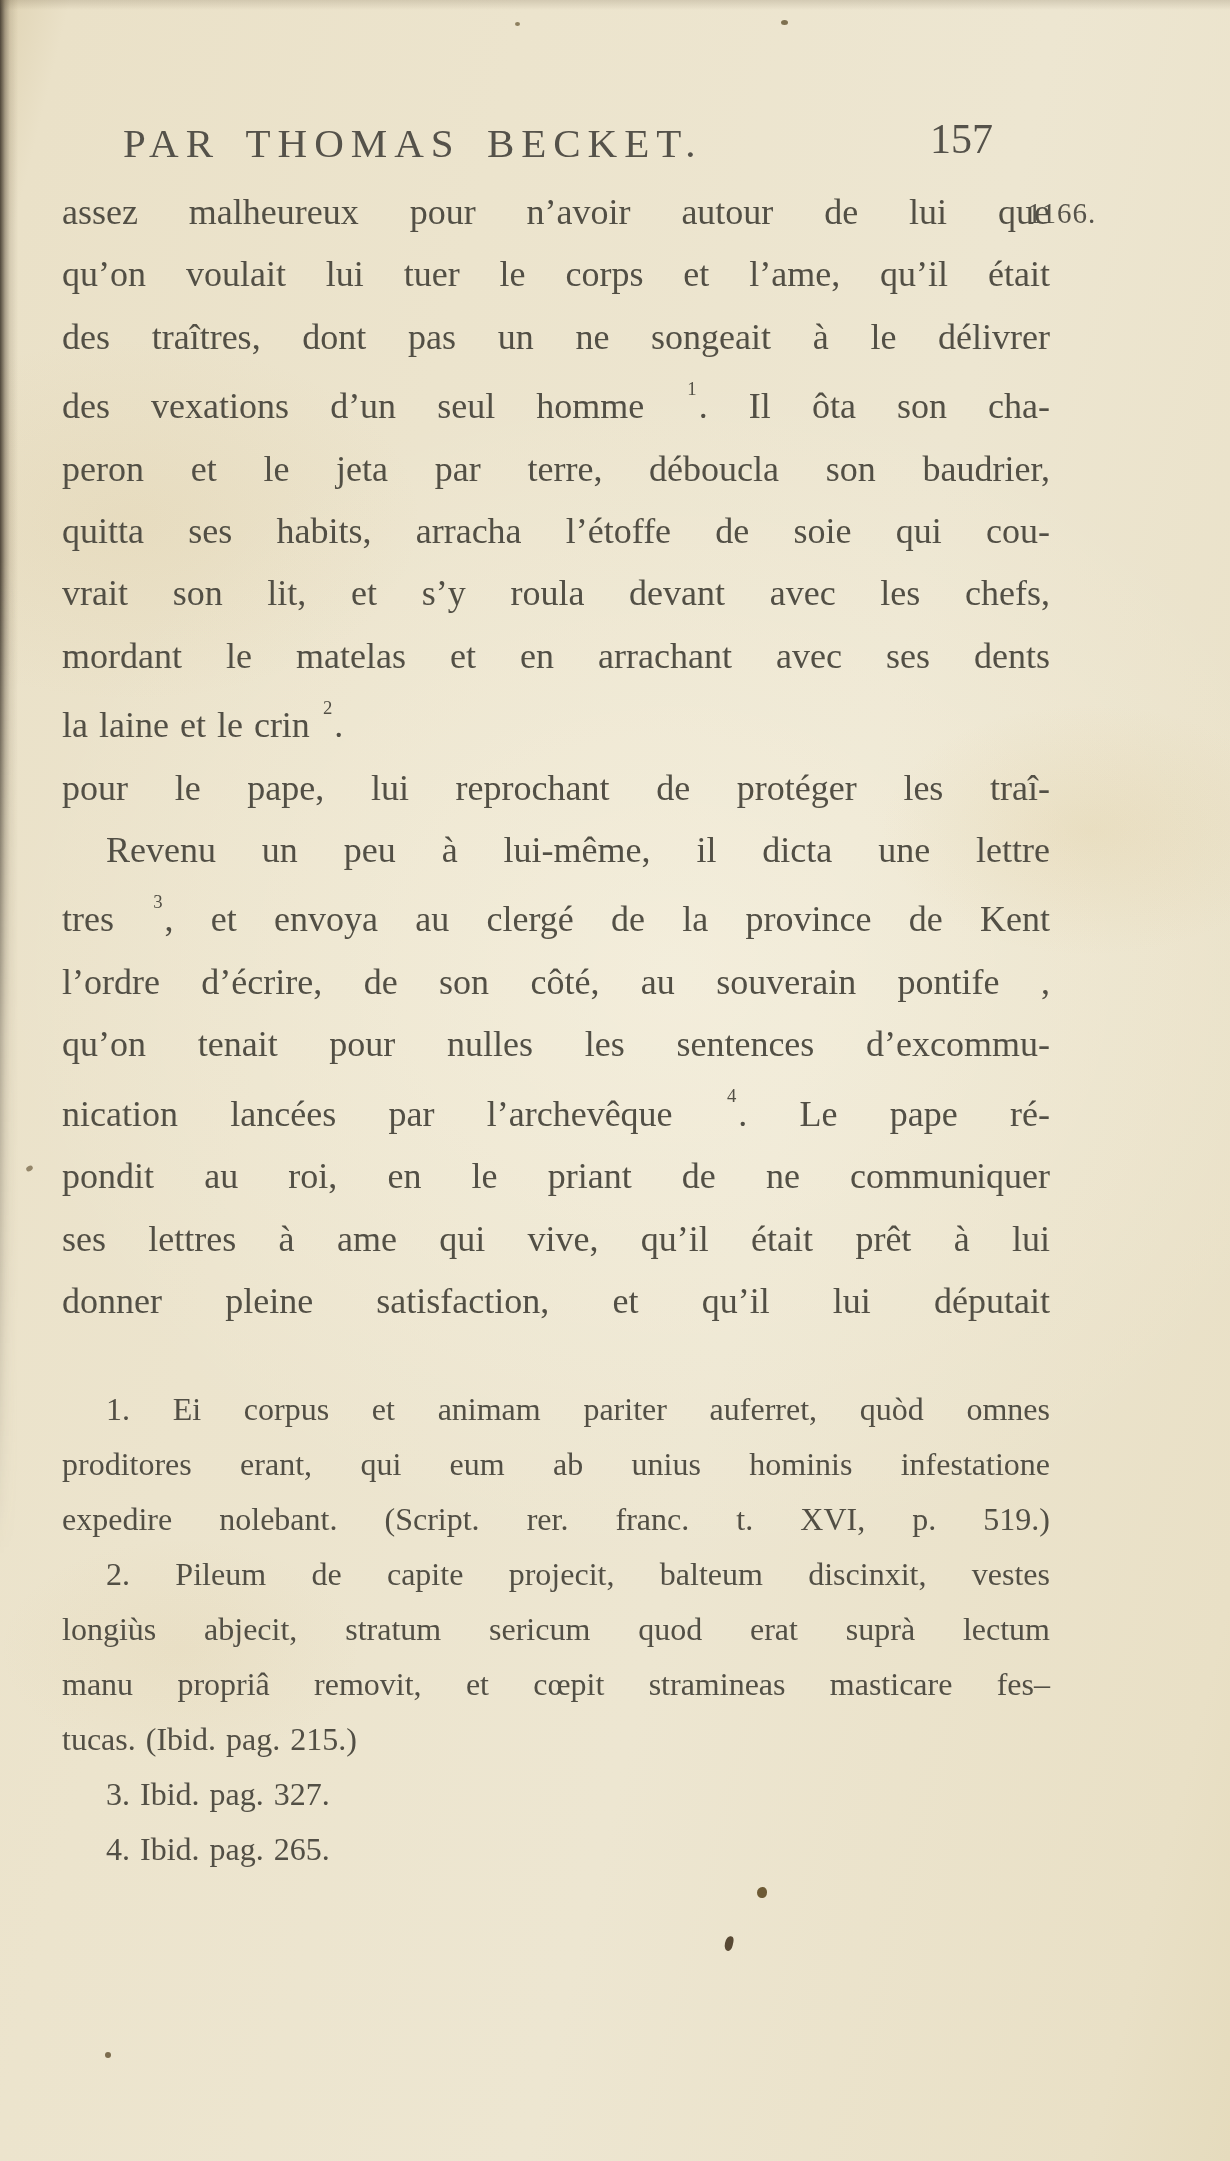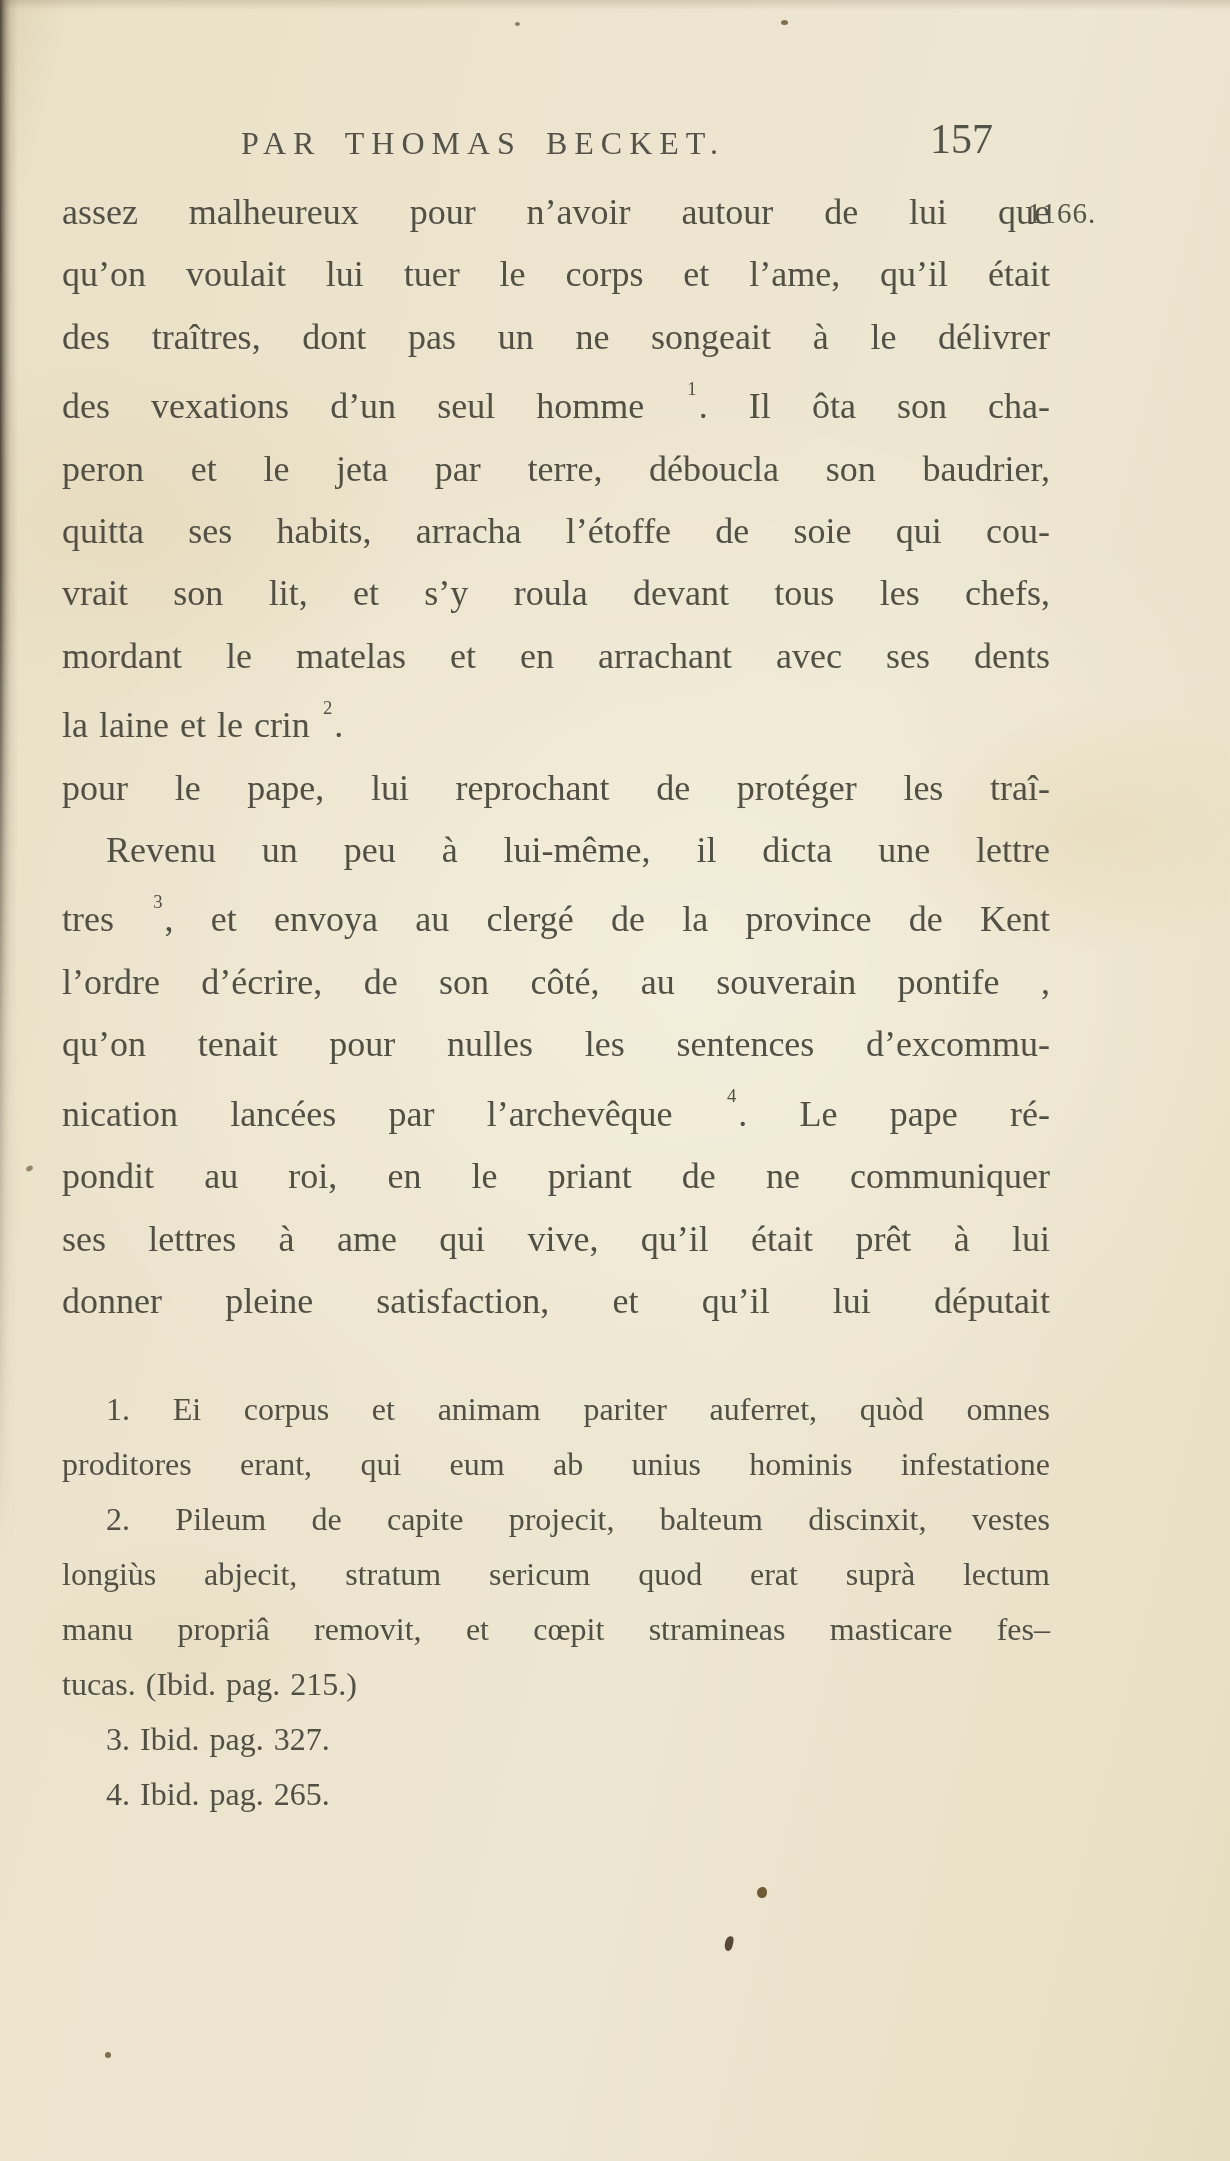--- a/index.html
+++ b/index.html
@@ -26,22 +26,22 @@
     pointer-events: none;
   }
   .top-edge {
     position: absolute; left: 0; top: 0; width: 100%; height: 10px;
     background: linear-gradient(to bottom, rgba(110,95,70,0.20), transparent);
     pointer-events: none;
   }
 
   .running-head {
     position: absolute; top: 124px; left: 123px; width: 720px;
-    text-align: center;
-    font-size: 32px; line-height: 38px;
+    text-align: left;
+    font-size: 41px; line-height: 38px;
     letter-spacing: 7px; word-spacing: 9px;
     color: #55524a;
   }
   .page-number {
     position: absolute; top: 116px; left: 930px; width: 92px;
     text-align: left;
     font-size: 42px; line-height: 46px;
     color: #55524a;
   }
   .margin-note {
@@ -94,40 +94,41 @@
   <div class="margin-note">1166.</div>
 
   <div class="body-text">
     <div class="para">
         <div class="line">assez malheureux pour n’avoir autour de lui que</div>
         <div class="line">qu’on voulait lui tuer le corps et l’ame, qu’il était</div>
         <div class="line">des traîtres, dont pas un ne songeait à le délivrer</div>
         <div class="line">des vexations d’un seul homme <sup class="fnref">1</sup>. Il ôta son cha-</div>
         <div class="line">peron et le jeta par terre, déboucla son baudrier,</div>
         <div class="line">quitta ses habits, arracha l’étoffe de soie qui cou-</div>
-        <div class="line">vrait son lit, et s’y roula devant tous les chefs,</div>
+        <div class="line">vrait son lit, et s’y roula devant avec les chefs,</div>
         <div class="line">mordant le matelas et en arrachant avec ses dents</div>
         <div class="line no-just">la laine et le crin <sup class="fnref">2</sup>.</div>
       </div>
     <div class="para">
         <div class="line">pour le pape, lui reprochant de protéger les traî-</div>
         <div class="line indent">Revenu un peu à lui-même, il dicta une lettre</div>
         <div class="line">tres <sup class="fnref">3</sup>, et envoya au clergé de la province de Kent</div>
         <div class="line">l’ordre d’écrire, de son côté, au souverain pontife ,</div>
         <div class="line">qu’on tenait pour nulles les sentences d’excommu-</div>
         <div class="line">nication lancées par l’archevêque <sup class="fnref">4</sup>. Le pape ré-</div>
         <div class="line">pondit au roi, en le priant de ne communiquer</div>
         <div class="line">ses lettres à ame qui vive, qu’il était prêt à lui</div>
         <div class="line">donner pleine satisfaction, et qu’il lui députait</div>
       </div>
   </div>
 
   <div class="footnote-block">
       <div class="line indent">1. Ei corpus et animam pariter auferret, quòd omnes</div>
       <div class="line">proditores erant, qui eum ab unius hominis infestatione</div>
+      <div class="line">expedire nolebant. (Script. rer. franc. t. XVI, p. 519.)</div>
       <div class="line indent">2. Pileum de capite projecit, balteum discinxit, vestes</div>
       <div class="line">longiùs abjecit, stratum sericum quod erat suprà lectum</div>
       <div class="line">manu propriâ removit, et cœpit stramineas masticare fes–</div>
       <div class="line no-just">tucas. (Ibid. pag. 215.)</div>
       <div class="line indent no-just">3. Ibid. pag. 327.</div>
       <div class="line indent no-just">4. Ibid. pag. 265.</div>
     </div>
 
   <div class="speck s1"></div>
   <div class="speck s2"></div>

